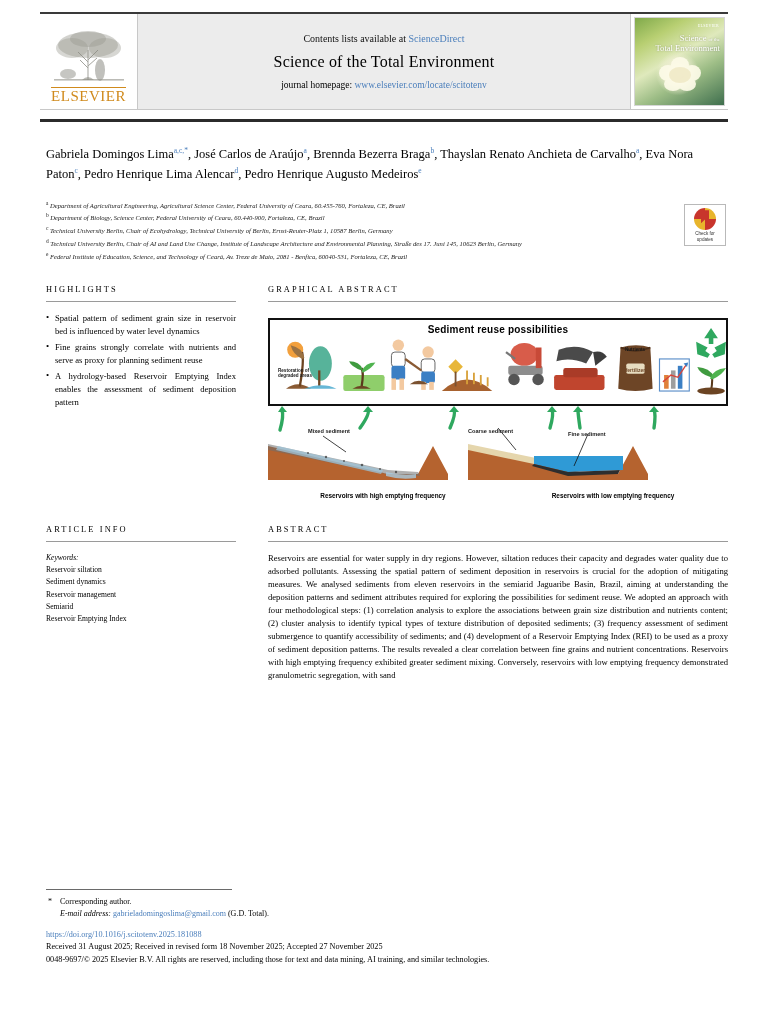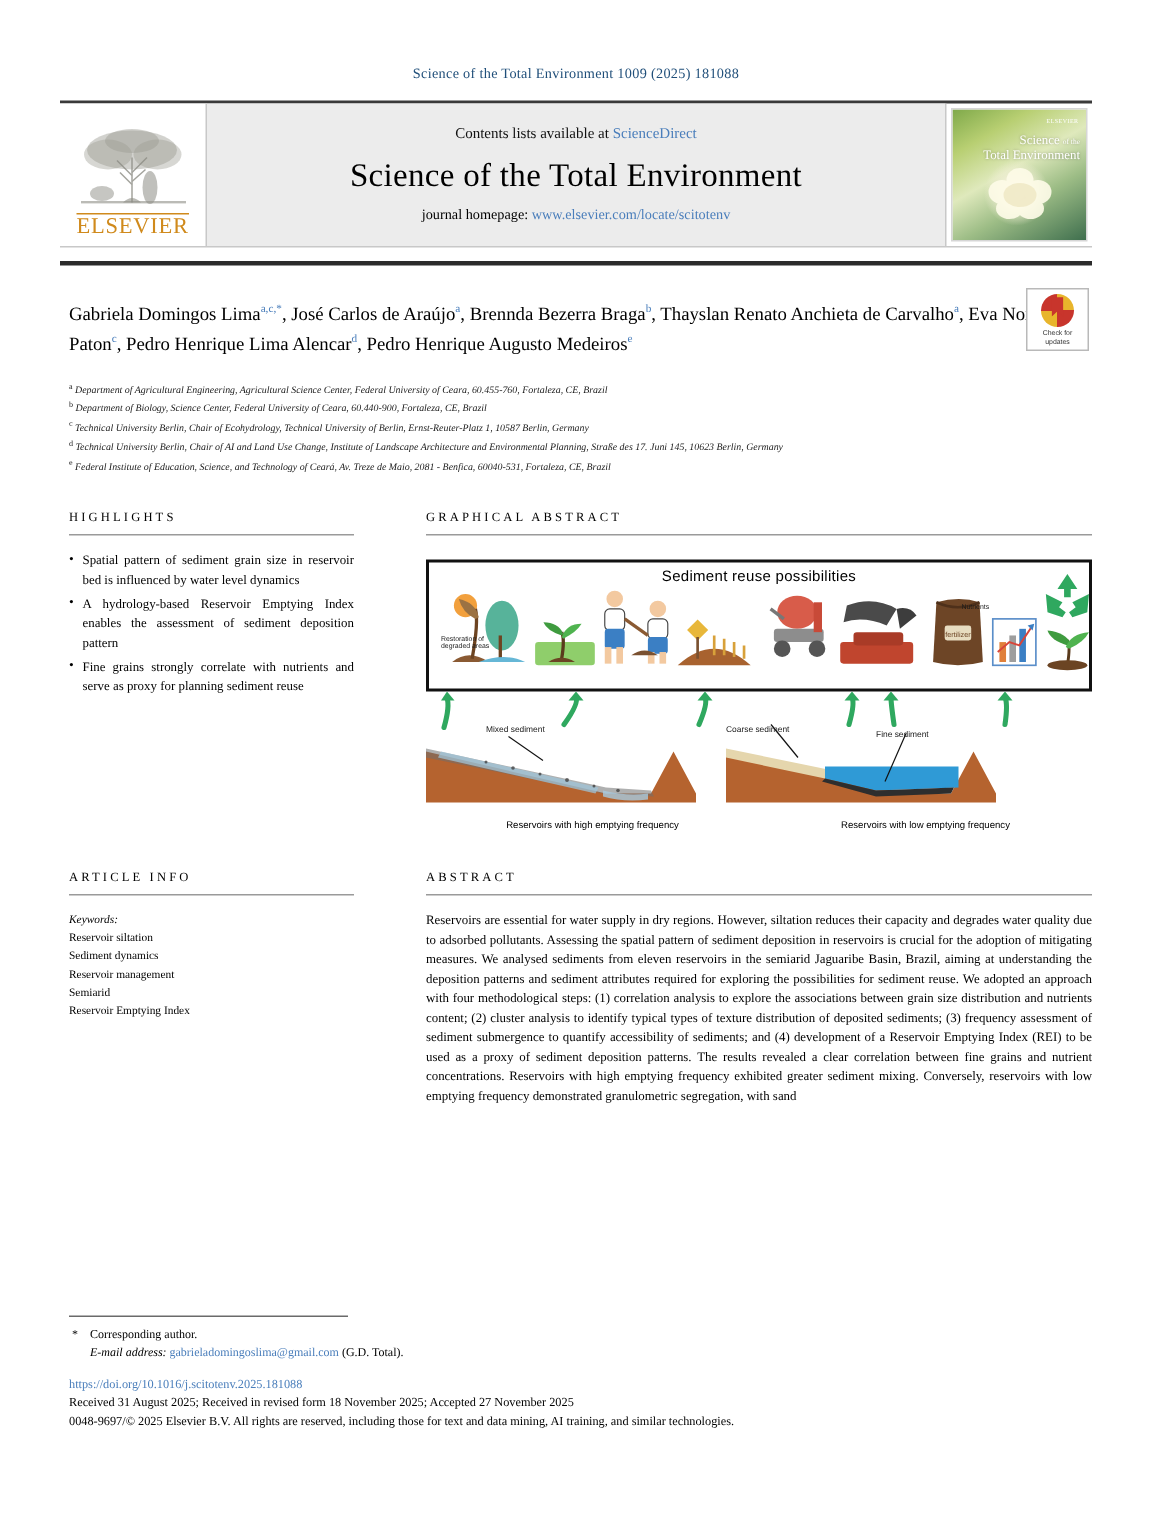--- a/index.html
+++ b/index.html
@@ -49,21 +49,21 @@
   }
   .mast-center {
     flex: 1 1 auto;
     background: #ececec;
     display: flex; flex-direction: column;
     align-items: center; justify-content: center;
     gap: 9px;
   }
   .mast-contents { font-size: 10px; color: #111; }
   .mast-contents .sd { color: #4a7ebb; }
-  .mast-journal { font-size: 22px; letter-spacing: .2px; }
+  .mast-journal { font-size: 16px; letter-spacing: .2px; }
   .mast-home { font-size: 9.5px; }
   .mast-home .url { color: #4a7ebb; }
   .mast-cover {
     width: 98px; flex: 0 0 98px;
     border-left: 1px solid #c8c8c8;
     position: relative; overflow: hidden;
   }
   .cover-art {
     position: absolute; inset: 3px;
     background:
@@ -127,21 +127,21 @@
 
   
   .affils { margin: 14px 46px 0 46px; }
   .affil {
     font-size: 6.6px; font-style: italic; line-height: 1.62; color: #1a1a1a;
   }
   .affil sup { font-style: normal; font-size: 5.4px; vertical-align: super; }
 
   
   .cols {
-    margin: 0 40px; display: flex; gap: 16px;
+    margin: 0 40px; display: flex; gap: 0;
   }
   .col-left { width: 210px; flex: 0 0 210px; padding: 0 14px 0 6px; }
   .col-right { flex: 1 1 auto; padding-left: 18px; }
 
   .sec-head {
     font-size: 8.4px; letter-spacing: 2.1px;
     font-family: "Liberation Serif", serif;
     padding-bottom: 7px;
   }
   .sec-rule { border-top: .9px solid #9a9a9a; margin-bottom: 10px; }
@@ -149,21 +149,21 @@
   .hl-list { margin: 0; padding: 0; list-style: none; }
   .hl-list li {
     font-size: 8.6px; line-height: 1.52; text-align: justify;
     padding-left: 9px; position: relative; margin-bottom: 3px;
   }
   .hl-list li::before {
     content: "\2022"; position: absolute; left: 0; top: -1px; font-size: 9px;
   }
 
   
-  .ga-wrap { margin-top: 16px; }
+  .ga-wrap { margin-top: 16px; font-weight: bold; }
   .ga-box {
     border: 2px solid #111; background: #fff;
     height: 88px; position: relative; overflow: hidden;
   }
   .ga-title {
     text-align: center; font-family: "Liberation Sans", sans-serif;
     font-size: 10px; padding-top: 4px; letter-spacing: .2px;
   }
   .ga-icons { position: absolute; inset: 0; }
   .ga-cap {
@@ -198,21 +198,20 @@
   .foot-line .star { position: absolute; left: 2px; top: 0; }
   .foot-line .em { font-style: italic; }
   .link { color: #4a7ebb; }
   .foot-block { margin-top: 9px; font-size: 8.2px; line-height: 1.52; }
 </style>
 </head>
 <body>
 
 <div class="page">
 
-  <div class="running-head">Science of the Total Environment 1009 (2025) 181088</div>
 
   <div class="masthead">
 
     <div class="mast-logo">
       <svg class="tree-svg" width="74" height="58" viewBox="0 0 74 58">
         <g fill="#9b9b92">
           <ellipse cx="36" cy="17" rx="30" ry="13" opacity=".45"></ellipse>
           <ellipse cx="20" cy="20" rx="16" ry="10" opacity=".4"></ellipse>
           <ellipse cx="53" cy="20" rx="16" ry="10" opacity=".4"></ellipse>
           <ellipse cx="36" cy="11" rx="18" ry="8" opacity=".45"></ellipse>
@@ -283,22 +282,22 @@
       <div class="affil"><sup>d</sup> Technical University Berlin, Chair of AI and Land Use Change, Institute of Landscape Architecture and Environmental Planning, Straße des 17. Juni 145, 10623 Berlin, Germany</div>
       <div class="affil"><sup>e</sup> Federal Institute of Education, Science, and Technology of Ceará, Av. Treze de Maio, 2081 - Benfica, 60040-531, Fortaleza, CE, Brazil</div>
     </div>
 
   <div class="cols" style="margin-top:22px;">
     <div class="col-left">
       <div class="sec-head">HIGHLIGHTS</div>
       <div class="sec-rule"></div>
       <ul class="hl-list">
           <li>Spatial pattern of sediment grain size in reservoir bed is influenced by water level dynamics</li>
+          <li>Fine grains strongly correlate with nutrients and serve as proxy for planning sediment reuse</li>
           <li>A hydrology-based Reservoir Emptying Index enables the assessment of sediment deposition pattern</li>
-          <li>Fine grains strongly correlate with nutrients and serve as proxy for planning sediment reuse</li>
         </ul>
     </div>
 
     <div class="col-right">
       <div class="sec-head">GRAPHICAL ABSTRACT</div>
       <div class="sec-rule"></div>
 
       <div class="ga-wrap">
         <div class="ga-box">
           <div class="ga-title">Sediment reuse possibilities</div>

